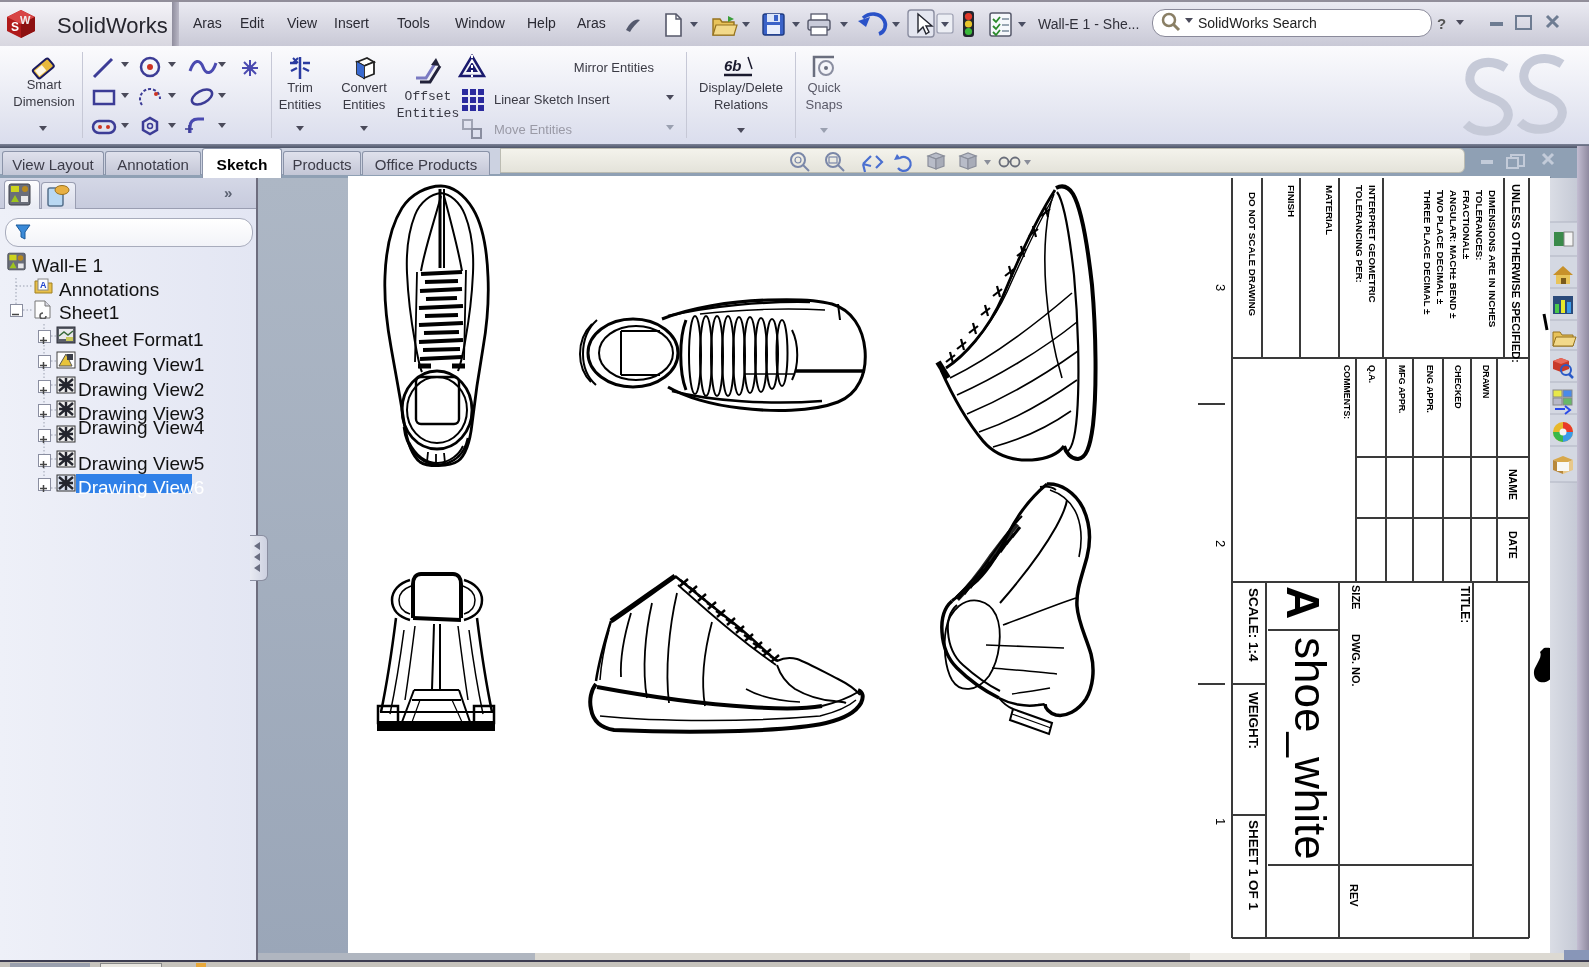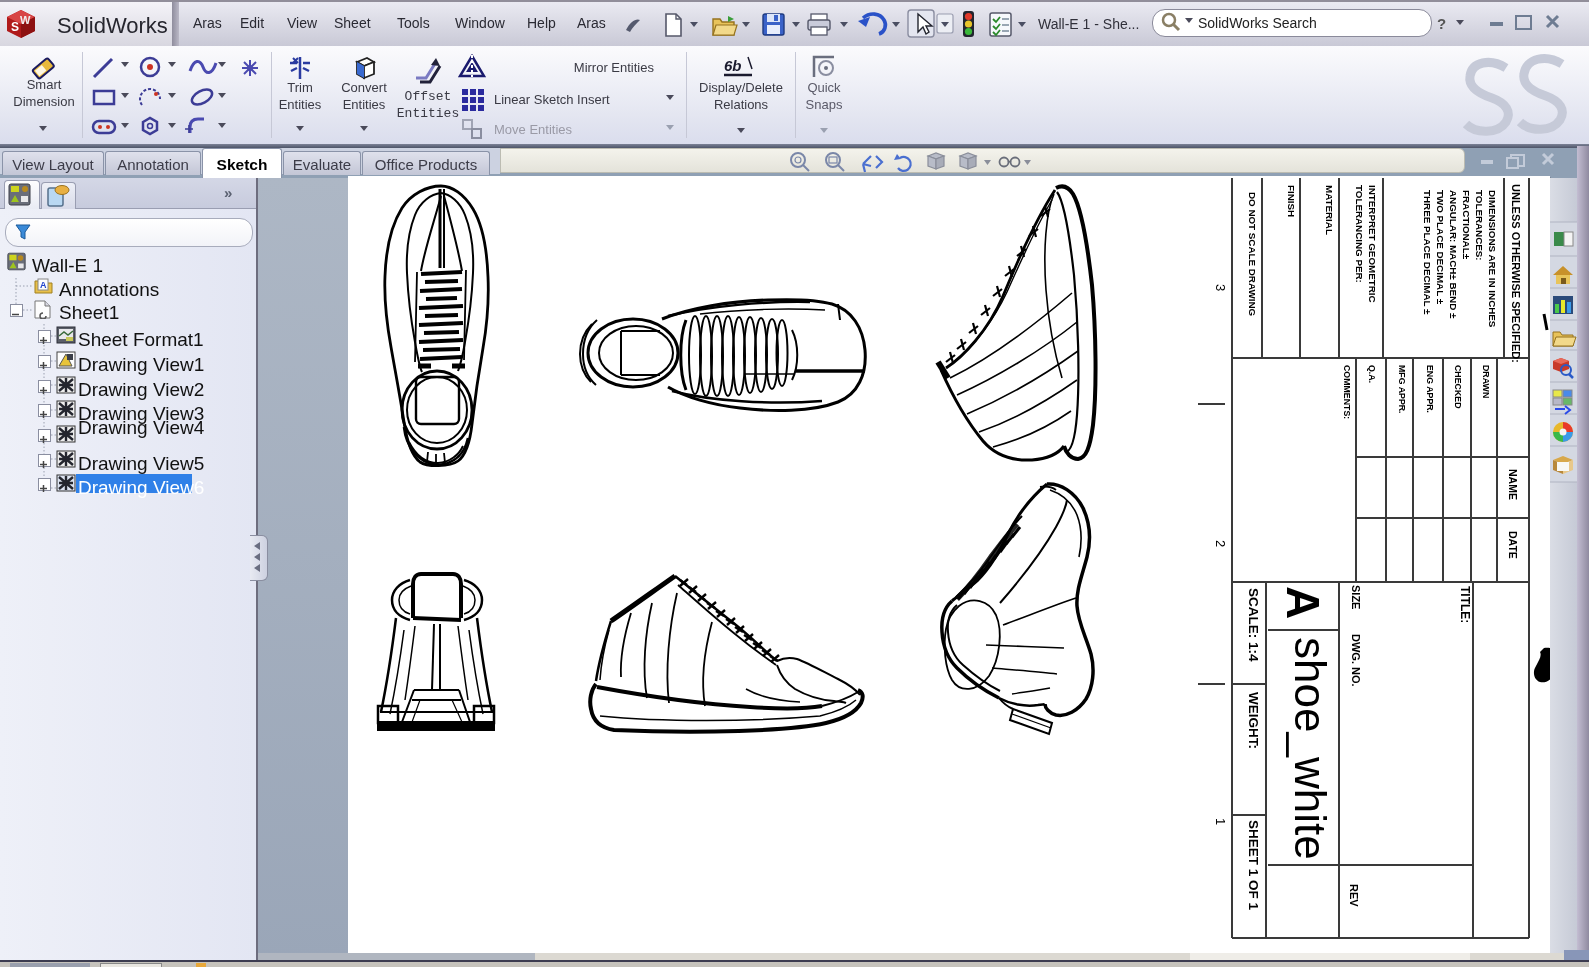--- a/index.html
+++ b/index.html
@@ -46,21 +46,21 @@
         <polygon points="15,1 29,8 15,15 1,8" fill="#d84545"></polygon>
         <polygon points="15,15 29,8 29,22 15,29" fill="#8d1111"></polygon>
         <text x="5" y="22" font-size="12" fill="#fff" font-weight="bold" font-family="Liberation Sans">S</text>
         <text x="14" y="15" font-size="11" fill="#eee" font-weight="bold" font-family="Liberation Sans">W</text>
       </svg>
     </div>
     <div class="abs" style="left:42px;top:11px;font-size:22px;font-weight:normal;color:#26262e;margin-left:15px;">SolidWorks</div>
     <div class="abs menuitem" style="left:193px;">Aras</div>
     <div class="abs menuitem" style="left:240px;">Edit</div>
     <div class="abs menuitem" style="left:287px;">View</div>
-    <div class="abs menuitem" style="left:334px;">Sheet</div>
+    <div class="abs menuitem" style="left:334px;">Insert</div>
     <div class="abs menuitem" style="left:397px;">Tools</div>
     <div class="abs menuitem" style="left:455px;">Window</div>
     <div class="abs menuitem" style="left:527px;">Help</div>
     <div class="abs menuitem" style="left:577px;">Aras</div>
     <div class="abs" id="tbicons" style="left:620px;top:6px;width:420px;height:34px;">
       <svg width="420" height="34" viewBox="0 0 420 34">
 
         <path d="M6,22 C10,14 16,10 20,12 C16,16 12,20 10,24 Z" fill="#555a6e"></path>
 
         <g transform="translate(44,6)">
@@ -296,21 +296,21 @@
     </div>
   </div>
   <div class="abs" id="ribbonline"></div>
 
   <div class="abs" id="tabrow">
     <div id="tabstrip"></div>
     <div id="beigebar"></div>
     <div class="tab" style="left:2px;width:100px;">View Layout</div>
     <div class="tab" style="left:105px;width:94px;">Annotation</div>
     <div class="tab tabactive" style="left:202px;width:78px;">Sketch</div>
-    <div class="tab" style="left:283px;width:76px;">Evaluate</div>
+    <div class="tab" style="left:283px;width:76px;">Products</div>
     <div class="tab" style="left:362px;width:126px;">Office Products</div>
     <div id="hudicons" class="abs" style="left:788px;top:2px;width:250px;height:24px;">
       <svg width="250" height="24" viewBox="0 0 250 24">
         <g stroke="#7a87a8" fill="none" stroke-width="2">
           <circle cx="10" cy="10" r="7"></circle>
             <line x1="15" y1="15" x2="21" y2="21"></line>
             <circle cx="10" cy="10" r="3" stroke-width="1.2"></circle>
           <circle cx="45" cy="10" r="7"></circle>
             <line x1="50" y1="15" x2="56" y2="21"></line>
             <rect x="41" y="7" width="8" height="6" stroke-width="1.2"></rect>

